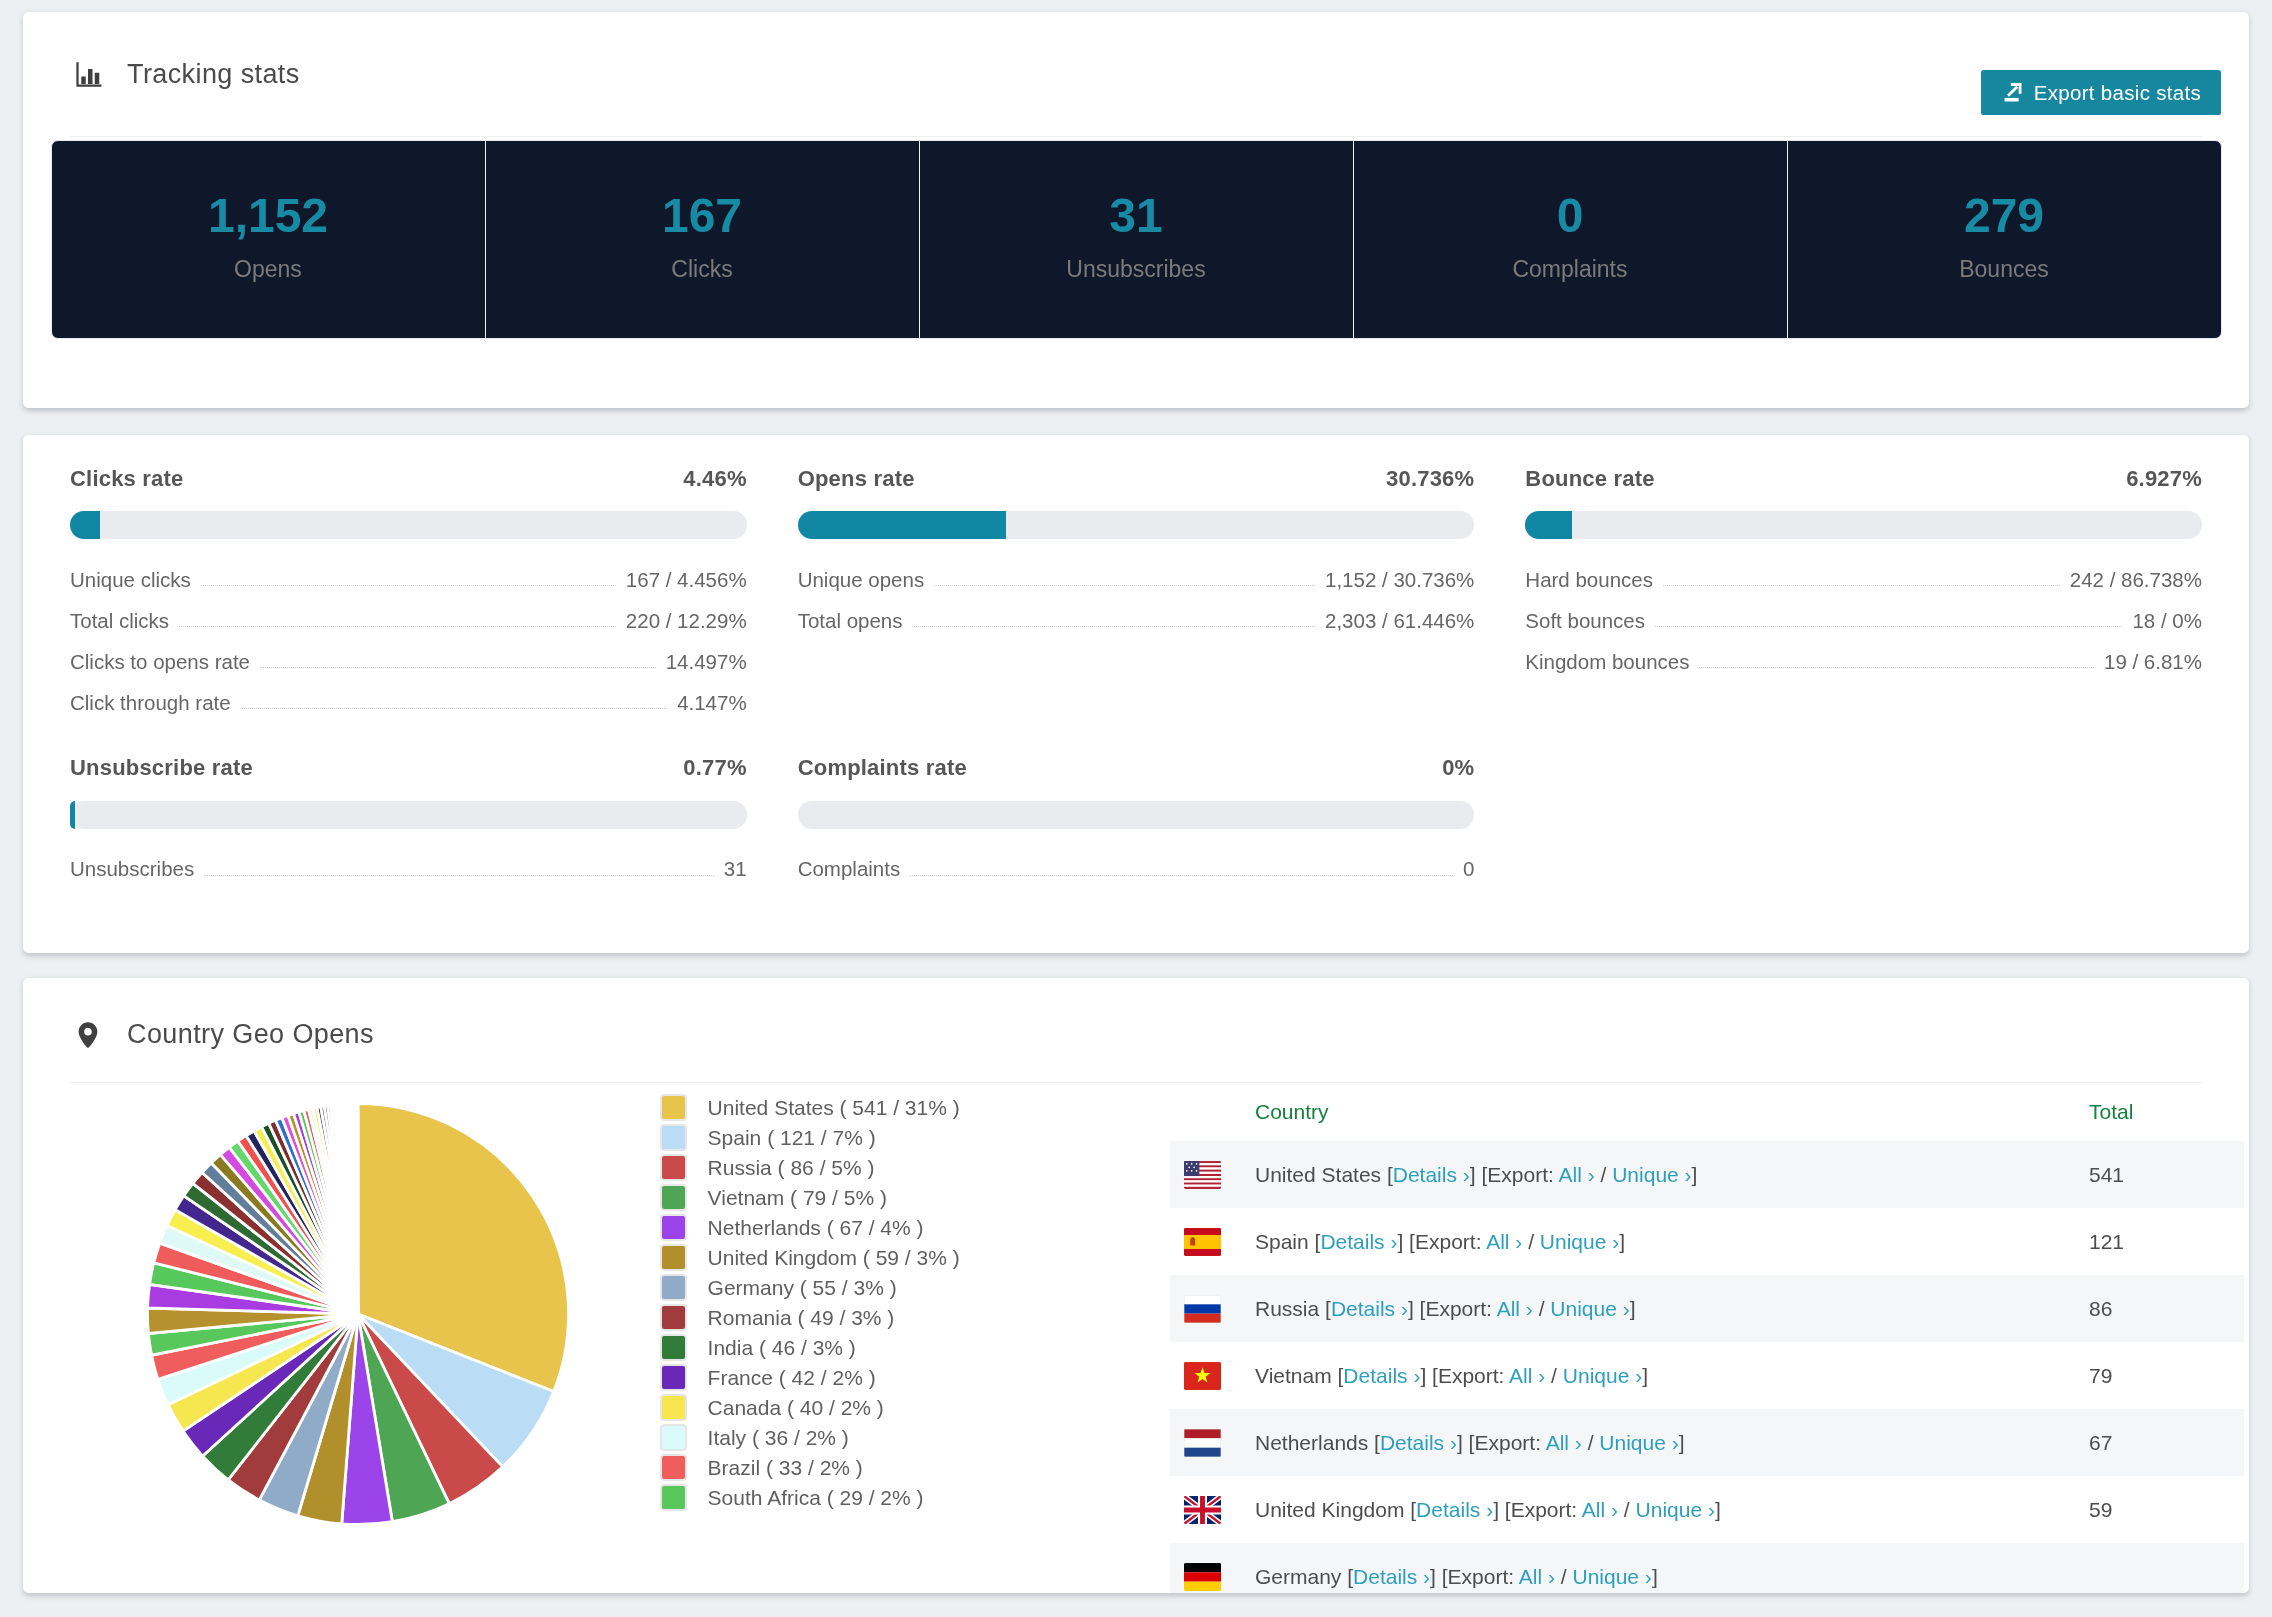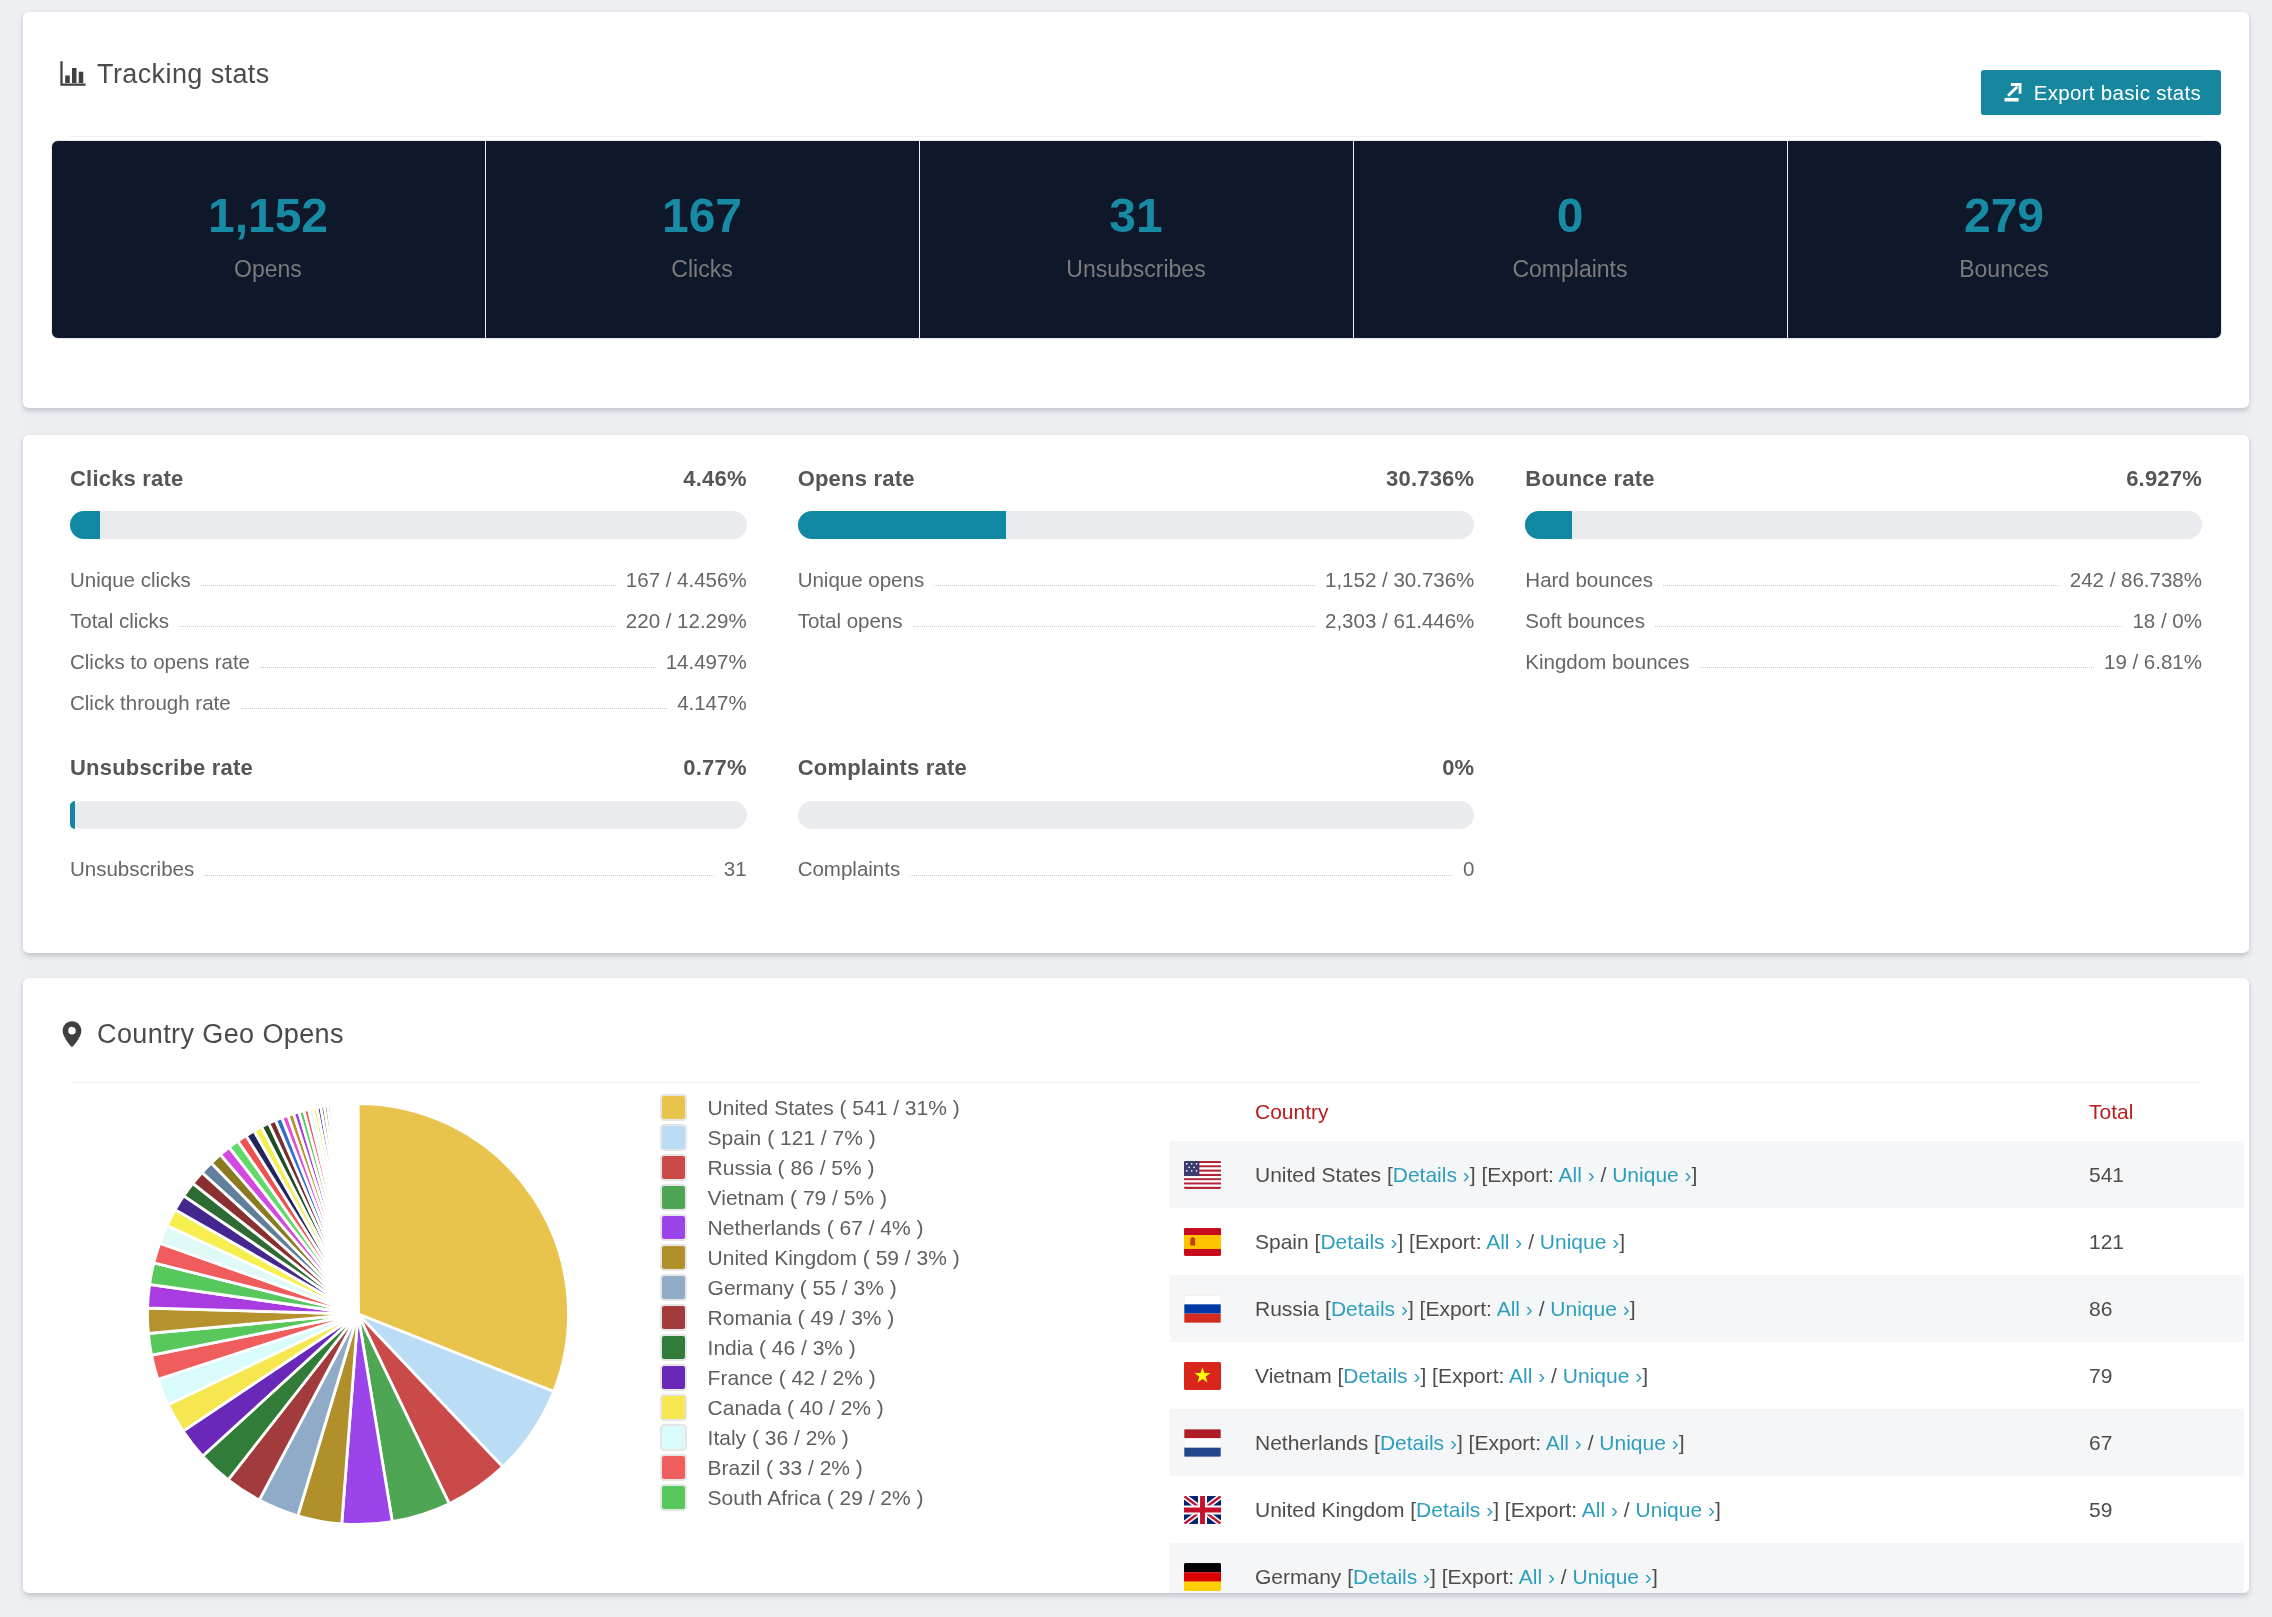--- a/index.html
+++ b/index.html
@@ -4,21 +4,21 @@
 <style>
   html,body{margin:0;padding:0}
   body{width:2273px;height:1618px;background:#edeff2;overflow:hidden;position:relative;
        font-family:"Liberation Sans","DejaVu Sans",sans-serif;color:#4a4a4a;}
   .card{position:absolute;left:23px;width:2226px;background:#fff;border-radius:5.6px;
         box-shadow:0 2.1px 5.6px rgba(120,128,145,.38);}
   #card-tracking{top:12px;height:396px}
   #card-rates{top:435px;height:518px}
   #card-geo{top:978px;height:615px;overflow:hidden}
 
-  .c-head{position:absolute;left:34px;top:47px;display:flex;align-items:flex-start;gap:10px}
+  .c-head{position:absolute;left:50px;top:47px;display:flex;align-items:center;gap:24px}
   .c-title{font-size:27px;color:#4b4b4b;letter-spacing:0.4px}
   .h-icon{width:30px;height:30px;flex:0 0 auto}
 
   .export-btn{position:absolute;right:28px;top:58px;height:45px;display:flex;align-items:center;gap:10.6px;
       background:#1787a0;color:#fff;border:none;border-radius:2.8px;padding:0 20px;font-size:20.5px;
       font-family:inherit;cursor:pointer;letter-spacing:0.3px}
   .divider{position:absolute;left:47px;right:47px;border-top:1.4px solid #f0f0f1}
   #card-tracking .divider{top:124px}
 
   .stats-group{position:absolute;left:27.5px;top:128px;width:2171px;height:199px;display:flex;
@@ -41,21 +41,21 @@
 
   #card-geo .divider{top:104px}
   #geoContent{position:absolute;left:0;right:0;top:104px;bottom:0}
   #pieSvg{position:absolute;left:116px;top:12.7px;width:438px;height:438px}
   #legend{position:absolute;left:639px;top:10.6px}
   .lg-item{display:flex;align-items:center;height:30px;gap:23px}
   .lg-sq{width:22.6px;height:22.6px;border-radius:2.1px;box-shadow:0 0 0 2.1px #e6e6e6;flex:0 0 auto}
   .lg-txt{font-size:21px;color:#5f5f5f;white-space:nowrap}
 
   #geoTable{position:absolute;left:1147px;top:0;width:1074px}
-  .g-head{height:59px;position:relative;font-size:21px;color:#b91c1c}
+  .g-head{height:59px;position:relative;font-size:21px;color:#15803d}
   .g-head span{position:absolute;top:50%;transform:translateY(-50%)}
   .g-row{height:67px;position:relative;font-size:21px;color:#4d4d4d}
   .g-row.stripe{background:#f5f6f8}
   .g-flag{position:absolute;left:14px;top:50%;transform:translateY(-50%);width:37px;height:28px;
       overflow:hidden;border-radius:1.4px}
   .g-flag svg{display:block}
   .g-text{position:absolute;left:85px;top:50%;transform:translateY(-50%);white-space:nowrap}
   .g-total{position:absolute;left:919px;top:50%;transform:translateY(-50%)}
   .col-country{left:85px}.col-total{left:919px}
   .lnk{color:#2d9fbd;text-decoration:none;cursor:pointer}

